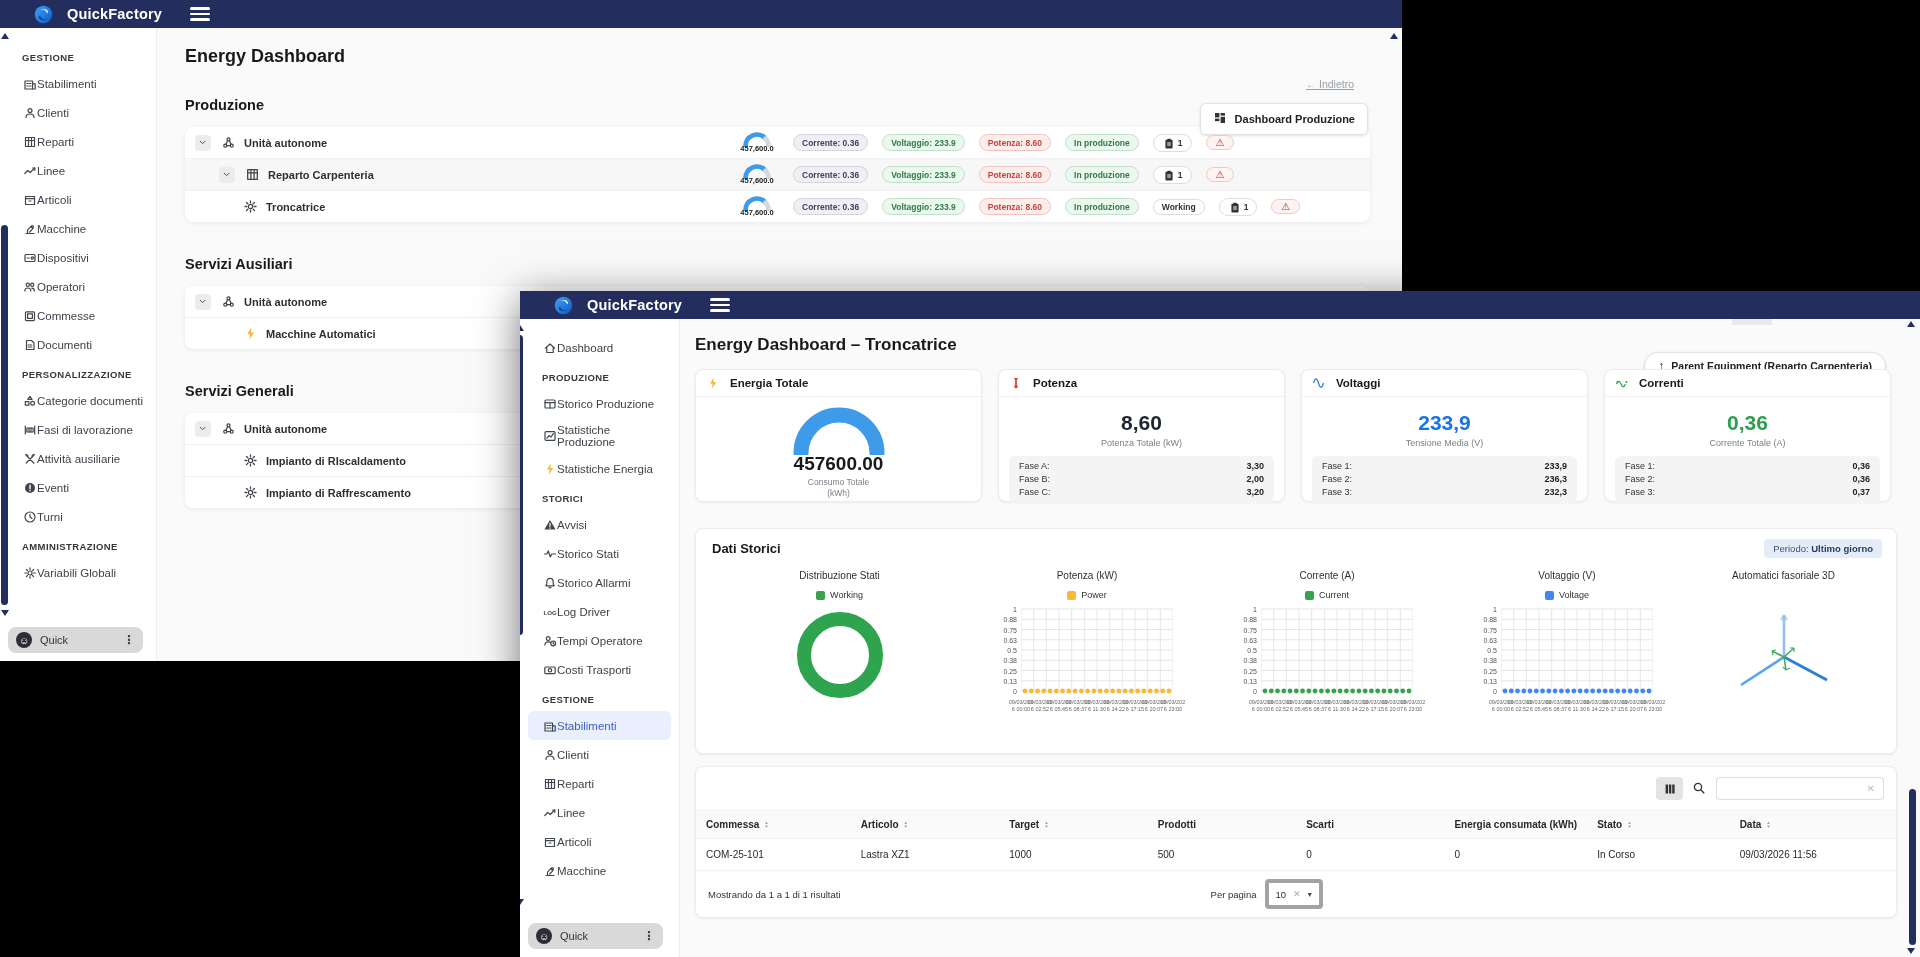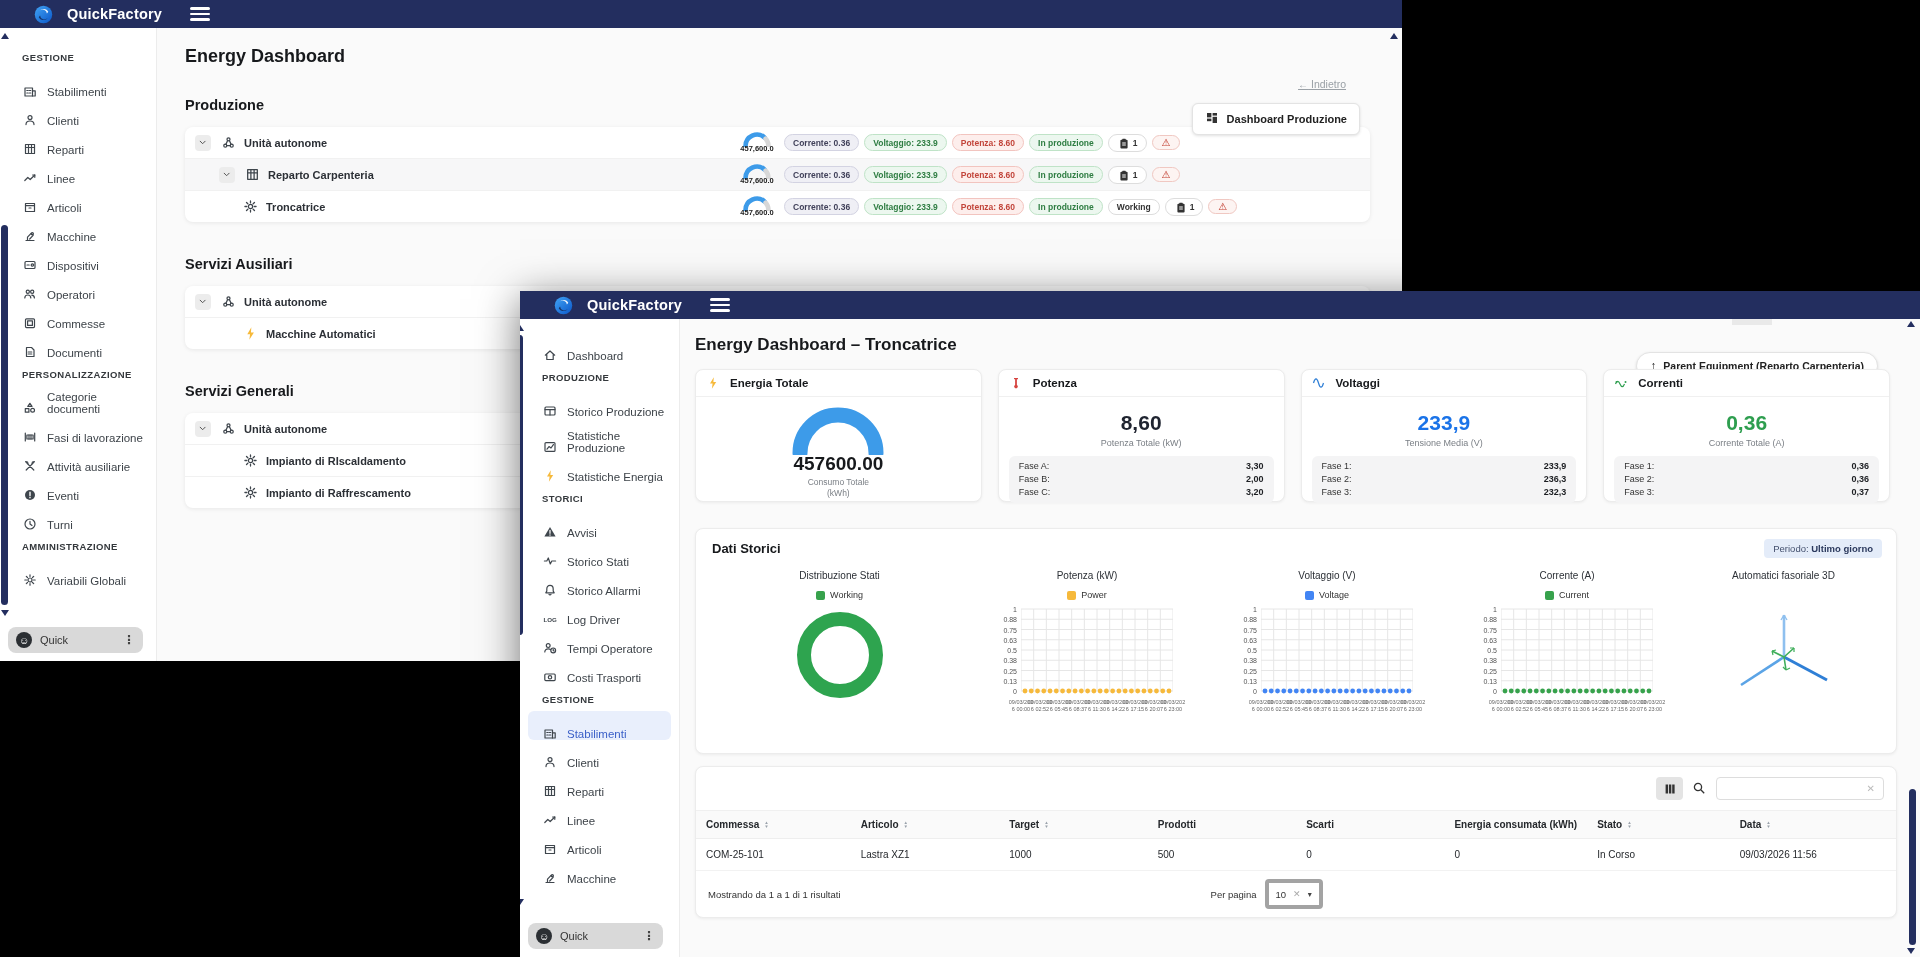--- a/index.html
+++ b/index.html
@@ -10,54 +10,54 @@
   
   .topbar{position:absolute;left:0;top:0;right:0;height:28px;background:#232e5f;display:flex;align-items:center;gap:14px;padding:0 12px;box-sizing:border-box;z-index:30;}
   .logo{width:19px;height:19px;display:inline-block;margin-left:22px;}
   .brand{color:#fff;font-weight:bold;font-size:14.5px;letter-spacing:.2px;}
   .burger{width:20px;height:14px;display:flex;flex-direction:column;justify-content:space-between;cursor:pointer;margin-left:14px;}
   .burger i{display:block;height:2.6px;background:#fff;border-radius:2px;}
   
   .sidebar{position:absolute;left:0;top:28px;bottom:0;width:157px;background:#fff;border-right:1px solid #ececec;box-sizing:border-box;padding:14px 0 0 0;overflow:hidden;z-index:20;}
   #win2 .sidebar{width:160px;}
   .sec-label{font-size:9.5px;font-weight:bold;color:#34383c;letter-spacing:.4px;padding:10px 0 6px 22px;}
-  .side-item{display:flex;align-items:flex-end;gap:10px;height:29px;padding:0 8px 0 22px;color:#3d4349;font-size:11.5px;cursor:pointer;}
+  .side-item{display:flex;align-items:center;gap:0;height:29px;padding:0 8px 0 22px;color:#3d4349;font-size:11.5px;cursor:pointer;}
   .side-item.two{height:36px;}
   .side-item.active{background:#e9effc;color:#3a5fc8;border-radius:6px;margin:0 8px;padding-left:14px;}
   .side-item .ic{width:15px;height:15px;flex:0 0 15px;display:flex;align-items:center;justify-content:center;color:#3f464d;}
   .side-item.active .ic{color:#3a5fc8;}
   .ic svg{width:14px;height:14px;}
   .user-pill{position:absolute;left:8px;bottom:8px;width:135px;height:26px;background:#d9d9d9;border-radius:8px;display:flex;align-items:center;gap:8px;padding:0 8px;box-sizing:border-box;cursor:pointer;}
   .user-pill .avatar{width:16px;height:16px;border-radius:50%;background:#2b2f33;color:#fff;font-size:10px;display:flex;align-items:center;justify-content:center;}
   .user-pill .uname{font-size:11px;color:#333;flex:1;}
   .user-pill .dots{color:#444;font-weight:bold;font-size:12px;}
   
   .vscroll{position:absolute;z-index:40;}
   .tri{width:0;height:0;border-left:4px solid transparent;border-right:4px solid transparent;position:absolute;cursor:pointer;}
   .tri.up{border-bottom:6px solid #232e5f;}
   .tri.down{border-top:6px solid #232e5f;}
   .thumb{position:absolute;width:7px;border-radius:4px;background:#232e5f;cursor:grab;}
   
-  .main{position:absolute;top:28px;bottom:0;right:8px;overflow:hidden;}
+  .main{position:absolute;top:28px;bottom:0;right:0;overflow:hidden;}
   #win1 .main{left:157px;padding:18px 32px 0 28px;}
   #win2 .main{left:160px;padding:16px 22px 0 15px;box-sizing:border-box;}
   .h1{font-size:18px;font-weight:bold;color:#17191c;}
   .h2{font-size:14.5px;font-weight:bold;color:#17191c;}
   .back-link{position:absolute;right:48px;top:50px;font-size:10.5px;color:#9aa0a6;text-decoration:underline;cursor:pointer;}
   .dash-btn{position:absolute;right:34px;top:75px;background:#fff;border:1px solid #e3e3e3;border-radius:6px;box-shadow:0 1px 3px rgba(0,0,0,.12);display:flex;align-items:center;gap:8px;padding:7px 12px;font-size:11px;font-weight:bold;color:#222;cursor:pointer;}
   
   .eq-card{background:#fff;border-radius:8px;box-shadow:0 1px 4px rgba(0,0,0,.08);margin:14px 0 34px 0;width:1185px;overflow:hidden;}
   .eq-row{display:flex;align-items:center;height:31px;border-bottom:1px solid #f1f1f1;padding:0 10px;position:relative;cursor:pointer;}
   .eq-row:last-child{border-bottom:none;}
   .eq-row.alt{background:#f7f7f8;}
   .chev-btn{width:16px;height:16px;border-radius:4px;background:#ececec;display:flex;align-items:center;justify-content:center;color:#555;margin-right:10px;cursor:pointer;flex:0 0 16px;}
   .chev-btn svg{width:10px;height:10px;}
   .eq-ic{width:15px;height:15px;margin-right:8px;color:#3f464d;display:flex;align-items:center;justify-content:center;}
   .eq-name{font-size:11px;font-weight:bold;color:#2c3036;}
-  .eq-right{position:absolute;left:550px;display:flex;align-items:center;gap:5px;}
+  .eq-right{position:absolute;left:550px;display:flex;align-items:center;gap:14px;}
   .mini-gauge{display:flex;flex-direction:column;align-items:center;width:44px;}
   .mini-gauge .gv{font-size:7.5px;font-weight:bold;color:#222;margin-top:-3px;}
   .badge{font-size:8.5px;font-weight:bold;border-radius:9px;padding:2.5px 8px;border:1px solid;white-space:nowrap;}
   .badge.neutral{background:#efeff5;border-color:#d3d3e2;color:#41415a;}
   .badge.green{background:#ecf7ef;border-color:#bfe3c7;color:#2e7d42;}
   .badge.red{background:#fdeeec;border-color:#f2c4bf;color:#c2443a;}
   .pill{background:#fff;border:1px solid #ddd;border-radius:10px;padding:2px 8px;display:flex;align-items:center;gap:4px;font-size:8.5px;font-weight:bold;color:#333;cursor:pointer;}
   .pill .ic{width:12px;height:12px;}
   .pill.warn{border-color:#f0c8c2;background:#fdf4f2;color:#c0392b;font-size:10px;padding:1px 9px;}
   
@@ -952,20 +952,99 @@
                 <span class="xlab" style="left:38px">09/03/202<br>6 05:45</span>
                 <span class="xlab" style="left:57px">09/03/202<br>6 08:37</span>
                 <span class="xlab" style="left:76px">09/03/202<br>6 11:30</span>
                 <span class="xlab" style="left:95px">09/03/202<br>6 14:22</span>
                 <span class="xlab" style="left:114px">09/03/202<br>6 17:15</span>
                 <span class="xlab" style="left:133px">09/03/202<br>6 20:07</span>
                 <span class="xlab" style="left:152px">09/03/202<br>6 23:00</span>
               </div>
             </div>
         </div>
+        <div class="chart-col c3">
+          <div class="chart-title">Corrente (A)</div>
+          <div class="legend">
+              <span class="sw" style="background:#37a24c"></span>
+              <span>Current</span>
+            </div>
+          <div class="scatter">
+              <div class="yticks">
+                <span class="ytick" style="top:4px">1</span>
+                <span class="ytick" style="top:14.25px">0.88</span>
+                <span class="ytick" style="top:24.5px">0.75</span>
+                <span class="ytick" style="top:34.75px">0.63</span>
+                <span class="ytick" style="top:45px">0.5</span>
+                <span class="ytick" style="top:55.25px">0.38</span>
+                <span class="ytick" style="top:65.5px">0.25</span>
+                <span class="ytick" style="top:75.75px">0.13</span>
+                <span class="ytick" style="top:86px">0</span>
+              </div>
+              <svg width="152" height="90">
+                <line x1="0" y1="4" x2="152" y2="4" stroke="#e6e6e6"></line>
+                <line x1="0" y1="14.25" x2="152" y2="14.25" stroke="#e6e6e6"></line>
+                <line x1="0" y1="24.5" x2="152" y2="24.5" stroke="#e6e6e6"></line>
+                <line x1="0" y1="34.75" x2="152" y2="34.75" stroke="#e6e6e6"></line>
+                <line x1="0" y1="45" x2="152" y2="45" stroke="#e6e6e6"></line>
+                <line x1="0" y1="55.25" x2="152" y2="55.25" stroke="#e6e6e6"></line>
+                <line x1="0" y1="65.5" x2="152" y2="65.5" stroke="#e6e6e6"></line>
+                <line x1="0" y1="75.75" x2="152" y2="75.75" stroke="#e6e6e6"></line>
+                <line x1="0" y1="86" x2="152" y2="86" stroke="#e6e6e6"></line>
+                <line x1="0" y1="4" x2="0" y2="86" stroke="#e6e6e6"></line>
+                <line x1="12.666666666666666" y1="4" x2="12.666666666666666" y2="86" stroke="#e6e6e6"></line>
+                <line x1="25.333333333333332" y1="4" x2="25.333333333333332" y2="86" stroke="#e6e6e6"></line>
+                <line x1="38" y1="4" x2="38" y2="86" stroke="#e6e6e6"></line>
+                <line x1="50.666666666666664" y1="4" x2="50.666666666666664" y2="86" stroke="#e6e6e6"></line>
+                <line x1="63.333333333333336" y1="4" x2="63.333333333333336" y2="86" stroke="#e6e6e6"></line>
+                <line x1="76" y1="4" x2="76" y2="86" stroke="#e6e6e6"></line>
+                <line x1="88.66666666666667" y1="4" x2="88.66666666666667" y2="86" stroke="#e6e6e6"></line>
+                <line x1="101.33333333333333" y1="4" x2="101.33333333333333" y2="86" stroke="#e6e6e6"></line>
+                <line x1="114" y1="4" x2="114" y2="86" stroke="#e6e6e6"></line>
+                <line x1="126.66666666666667" y1="4" x2="126.66666666666667" y2="86" stroke="#e6e6e6"></line>
+                <line x1="139.33333333333334" y1="4" x2="139.33333333333334" y2="86" stroke="#e6e6e6"></line>
+                <line x1="152" y1="4" x2="152" y2="86" stroke="#e6e6e6"></line>
+                <circle cx="4" cy="86" r="2.4" fill="#37a24c"></circle>
+                <circle cx="10.26086956521739" cy="86" r="2.4" fill="#37a24c"></circle>
+                <circle cx="16.52173913043478" cy="86" r="2.4" fill="#37a24c"></circle>
+                <circle cx="22.782608695652176" cy="86" r="2.4" fill="#37a24c"></circle>
+                <circle cx="29.043478260869566" cy="86" r="2.4" fill="#37a24c"></circle>
+                <circle cx="35.30434782608695" cy="86" r="2.4" fill="#37a24c"></circle>
+                <circle cx="41.56521739130435" cy="86" r="2.4" fill="#37a24c"></circle>
+                <circle cx="47.82608695652174" cy="86" r="2.4" fill="#37a24c"></circle>
+                <circle cx="54.08695652173913" cy="86" r="2.4" fill="#37a24c"></circle>
+                <circle cx="60.34782608695652" cy="86" r="2.4" fill="#37a24c"></circle>
+                <circle cx="66.6086956521739" cy="86" r="2.4" fill="#37a24c"></circle>
+                <circle cx="72.8695652173913" cy="86" r="2.4" fill="#37a24c"></circle>
+                <circle cx="79.1304347826087" cy="86" r="2.4" fill="#37a24c"></circle>
+                <circle cx="85.3913043478261" cy="86" r="2.4" fill="#37a24c"></circle>
+                <circle cx="91.65217391304348" cy="86" r="2.4" fill="#37a24c"></circle>
+                <circle cx="97.91304347826087" cy="86" r="2.4" fill="#37a24c"></circle>
+                <circle cx="104.17391304347827" cy="86" r="2.4" fill="#37a24c"></circle>
+                <circle cx="110.43478260869566" cy="86" r="2.4" fill="#37a24c"></circle>
+                <circle cx="116.69565217391305" cy="86" r="2.4" fill="#37a24c"></circle>
+                <circle cx="122.95652173913044" cy="86" r="2.4" fill="#37a24c"></circle>
+                <circle cx="129.2173913043478" cy="86" r="2.4" fill="#37a24c"></circle>
+                <circle cx="135.47826086956522" cy="86" r="2.4" fill="#37a24c"></circle>
+                <circle cx="141.7391304347826" cy="86" r="2.4" fill="#37a24c"></circle>
+                <circle cx="148" cy="86" r="2.4" fill="#37a24c"></circle>
+              </svg>
+              <div class="xlabels">
+                <span class="xlab" style="left:0px">09/03/202<br>6 00:00</span>
+                <span class="xlab" style="left:19px">09/03/202<br>6 02:52</span>
+                <span class="xlab" style="left:38px">09/03/202<br>6 05:45</span>
+                <span class="xlab" style="left:57px">09/03/202<br>6 08:37</span>
+                <span class="xlab" style="left:76px">09/03/202<br>6 11:30</span>
+                <span class="xlab" style="left:95px">09/03/202<br>6 14:22</span>
+                <span class="xlab" style="left:114px">09/03/202<br>6 17:15</span>
+                <span class="xlab" style="left:133px">09/03/202<br>6 20:07</span>
+                <span class="xlab" style="left:152px">09/03/202<br>6 23:00</span>
+              </div>
+            </div>
+        </div>
         <div class="chart-col c2">
           <div class="chart-title">Voltaggio (V)</div>
           <div class="legend">
               <span class="sw" style="background:#4285f4"></span>
               <span>Voltage</span>
             </div>
           <div class="scatter">
               <div class="yticks">
                 <span class="ytick" style="top:4px">1</span>
                 <span class="ytick" style="top:14.25px">0.88</span>
@@ -1031,99 +1110,20 @@
                 <span class="xlab" style="left:38px">09/03/202<br>6 05:45</span>
                 <span class="xlab" style="left:57px">09/03/202<br>6 08:37</span>
                 <span class="xlab" style="left:76px">09/03/202<br>6 11:30</span>
                 <span class="xlab" style="left:95px">09/03/202<br>6 14:22</span>
                 <span class="xlab" style="left:114px">09/03/202<br>6 17:15</span>
                 <span class="xlab" style="left:133px">09/03/202<br>6 20:07</span>
                 <span class="xlab" style="left:152px">09/03/202<br>6 23:00</span>
               </div>
             </div>
         </div>
-        <div class="chart-col c3">
-          <div class="chart-title">Corrente (A)</div>
-          <div class="legend">
-              <span class="sw" style="background:#37a24c"></span>
-              <span>Current</span>
-            </div>
-          <div class="scatter">
-              <div class="yticks">
-                <span class="ytick" style="top:4px">1</span>
-                <span class="ytick" style="top:14.25px">0.88</span>
-                <span class="ytick" style="top:24.5px">0.75</span>
-                <span class="ytick" style="top:34.75px">0.63</span>
-                <span class="ytick" style="top:45px">0.5</span>
-                <span class="ytick" style="top:55.25px">0.38</span>
-                <span class="ytick" style="top:65.5px">0.25</span>
-                <span class="ytick" style="top:75.75px">0.13</span>
-                <span class="ytick" style="top:86px">0</span>
-              </div>
-              <svg width="152" height="90">
-                <line x1="0" y1="4" x2="152" y2="4" stroke="#e6e6e6"></line>
-                <line x1="0" y1="14.25" x2="152" y2="14.25" stroke="#e6e6e6"></line>
-                <line x1="0" y1="24.5" x2="152" y2="24.5" stroke="#e6e6e6"></line>
-                <line x1="0" y1="34.75" x2="152" y2="34.75" stroke="#e6e6e6"></line>
-                <line x1="0" y1="45" x2="152" y2="45" stroke="#e6e6e6"></line>
-                <line x1="0" y1="55.25" x2="152" y2="55.25" stroke="#e6e6e6"></line>
-                <line x1="0" y1="65.5" x2="152" y2="65.5" stroke="#e6e6e6"></line>
-                <line x1="0" y1="75.75" x2="152" y2="75.75" stroke="#e6e6e6"></line>
-                <line x1="0" y1="86" x2="152" y2="86" stroke="#e6e6e6"></line>
-                <line x1="0" y1="4" x2="0" y2="86" stroke="#e6e6e6"></line>
-                <line x1="12.666666666666666" y1="4" x2="12.666666666666666" y2="86" stroke="#e6e6e6"></line>
-                <line x1="25.333333333333332" y1="4" x2="25.333333333333332" y2="86" stroke="#e6e6e6"></line>
-                <line x1="38" y1="4" x2="38" y2="86" stroke="#e6e6e6"></line>
-                <line x1="50.666666666666664" y1="4" x2="50.666666666666664" y2="86" stroke="#e6e6e6"></line>
-                <line x1="63.333333333333336" y1="4" x2="63.333333333333336" y2="86" stroke="#e6e6e6"></line>
-                <line x1="76" y1="4" x2="76" y2="86" stroke="#e6e6e6"></line>
-                <line x1="88.66666666666667" y1="4" x2="88.66666666666667" y2="86" stroke="#e6e6e6"></line>
-                <line x1="101.33333333333333" y1="4" x2="101.33333333333333" y2="86" stroke="#e6e6e6"></line>
-                <line x1="114" y1="4" x2="114" y2="86" stroke="#e6e6e6"></line>
-                <line x1="126.66666666666667" y1="4" x2="126.66666666666667" y2="86" stroke="#e6e6e6"></line>
-                <line x1="139.33333333333334" y1="4" x2="139.33333333333334" y2="86" stroke="#e6e6e6"></line>
-                <line x1="152" y1="4" x2="152" y2="86" stroke="#e6e6e6"></line>
-                <circle cx="4" cy="86" r="2.4" fill="#37a24c"></circle>
-                <circle cx="10.26086956521739" cy="86" r="2.4" fill="#37a24c"></circle>
-                <circle cx="16.52173913043478" cy="86" r="2.4" fill="#37a24c"></circle>
-                <circle cx="22.782608695652176" cy="86" r="2.4" fill="#37a24c"></circle>
-                <circle cx="29.043478260869566" cy="86" r="2.4" fill="#37a24c"></circle>
-                <circle cx="35.30434782608695" cy="86" r="2.4" fill="#37a24c"></circle>
-                <circle cx="41.56521739130435" cy="86" r="2.4" fill="#37a24c"></circle>
-                <circle cx="47.82608695652174" cy="86" r="2.4" fill="#37a24c"></circle>
-                <circle cx="54.08695652173913" cy="86" r="2.4" fill="#37a24c"></circle>
-                <circle cx="60.34782608695652" cy="86" r="2.4" fill="#37a24c"></circle>
-                <circle cx="66.6086956521739" cy="86" r="2.4" fill="#37a24c"></circle>
-                <circle cx="72.8695652173913" cy="86" r="2.4" fill="#37a24c"></circle>
-                <circle cx="79.1304347826087" cy="86" r="2.4" fill="#37a24c"></circle>
-                <circle cx="85.3913043478261" cy="86" r="2.4" fill="#37a24c"></circle>
-                <circle cx="91.65217391304348" cy="86" r="2.4" fill="#37a24c"></circle>
-                <circle cx="97.91304347826087" cy="86" r="2.4" fill="#37a24c"></circle>
-                <circle cx="104.17391304347827" cy="86" r="2.4" fill="#37a24c"></circle>
-                <circle cx="110.43478260869566" cy="86" r="2.4" fill="#37a24c"></circle>
-                <circle cx="116.69565217391305" cy="86" r="2.4" fill="#37a24c"></circle>
-                <circle cx="122.95652173913044" cy="86" r="2.4" fill="#37a24c"></circle>
-                <circle cx="129.2173913043478" cy="86" r="2.4" fill="#37a24c"></circle>
-                <circle cx="135.47826086956522" cy="86" r="2.4" fill="#37a24c"></circle>
-                <circle cx="141.7391304347826" cy="86" r="2.4" fill="#37a24c"></circle>
-                <circle cx="148" cy="86" r="2.4" fill="#37a24c"></circle>
-              </svg>
-              <div class="xlabels">
-                <span class="xlab" style="left:0px">09/03/202<br>6 00:00</span>
-                <span class="xlab" style="left:19px">09/03/202<br>6 02:52</span>
-                <span class="xlab" style="left:38px">09/03/202<br>6 05:45</span>
-                <span class="xlab" style="left:57px">09/03/202<br>6 08:37</span>
-                <span class="xlab" style="left:76px">09/03/202<br>6 11:30</span>
-                <span class="xlab" style="left:95px">09/03/202<br>6 14:22</span>
-                <span class="xlab" style="left:114px">09/03/202<br>6 17:15</span>
-                <span class="xlab" style="left:133px">09/03/202<br>6 20:07</span>
-                <span class="xlab" style="left:152px">09/03/202<br>6 23:00</span>
-              </div>
-            </div>
-        </div>
         <div class="chart-col c4">
           <div class="chart-title">Automatici fasoriale 3D</div>
           <div class="legend"></div>
           <svg width="130" height="118" viewBox="0 0 130 118">
             <path d="M65 52 L65 10" stroke="#8fc0ef" stroke-width="2.6"></path>
             <path d="M65 10 l-3 5 M65 10 l3 5" stroke="#8fc0ef" stroke-width="1.4" fill="none"></path>
             <path d="M65 52 L22 80" stroke="#5ba4e6" stroke-width="2.6"></path>
             <path d="M65 52 L108 75" stroke="#2f7fd6" stroke-width="3"></path>
             <path d="M65 52 l-12 -6 M65 52 l10 -9 M65 52 l2 13" stroke="#3fae5a" stroke-width="1.6" fill="none"></path>
             <path d="M53 46 l4 -1 M53 46 l1 4 M75 43 l-4 0 M75 43 l0 4 M67 65 l-3 -3 M67 65 l4 -2" stroke="#3fae5a" stroke-width="1.2" fill="none"></path>

